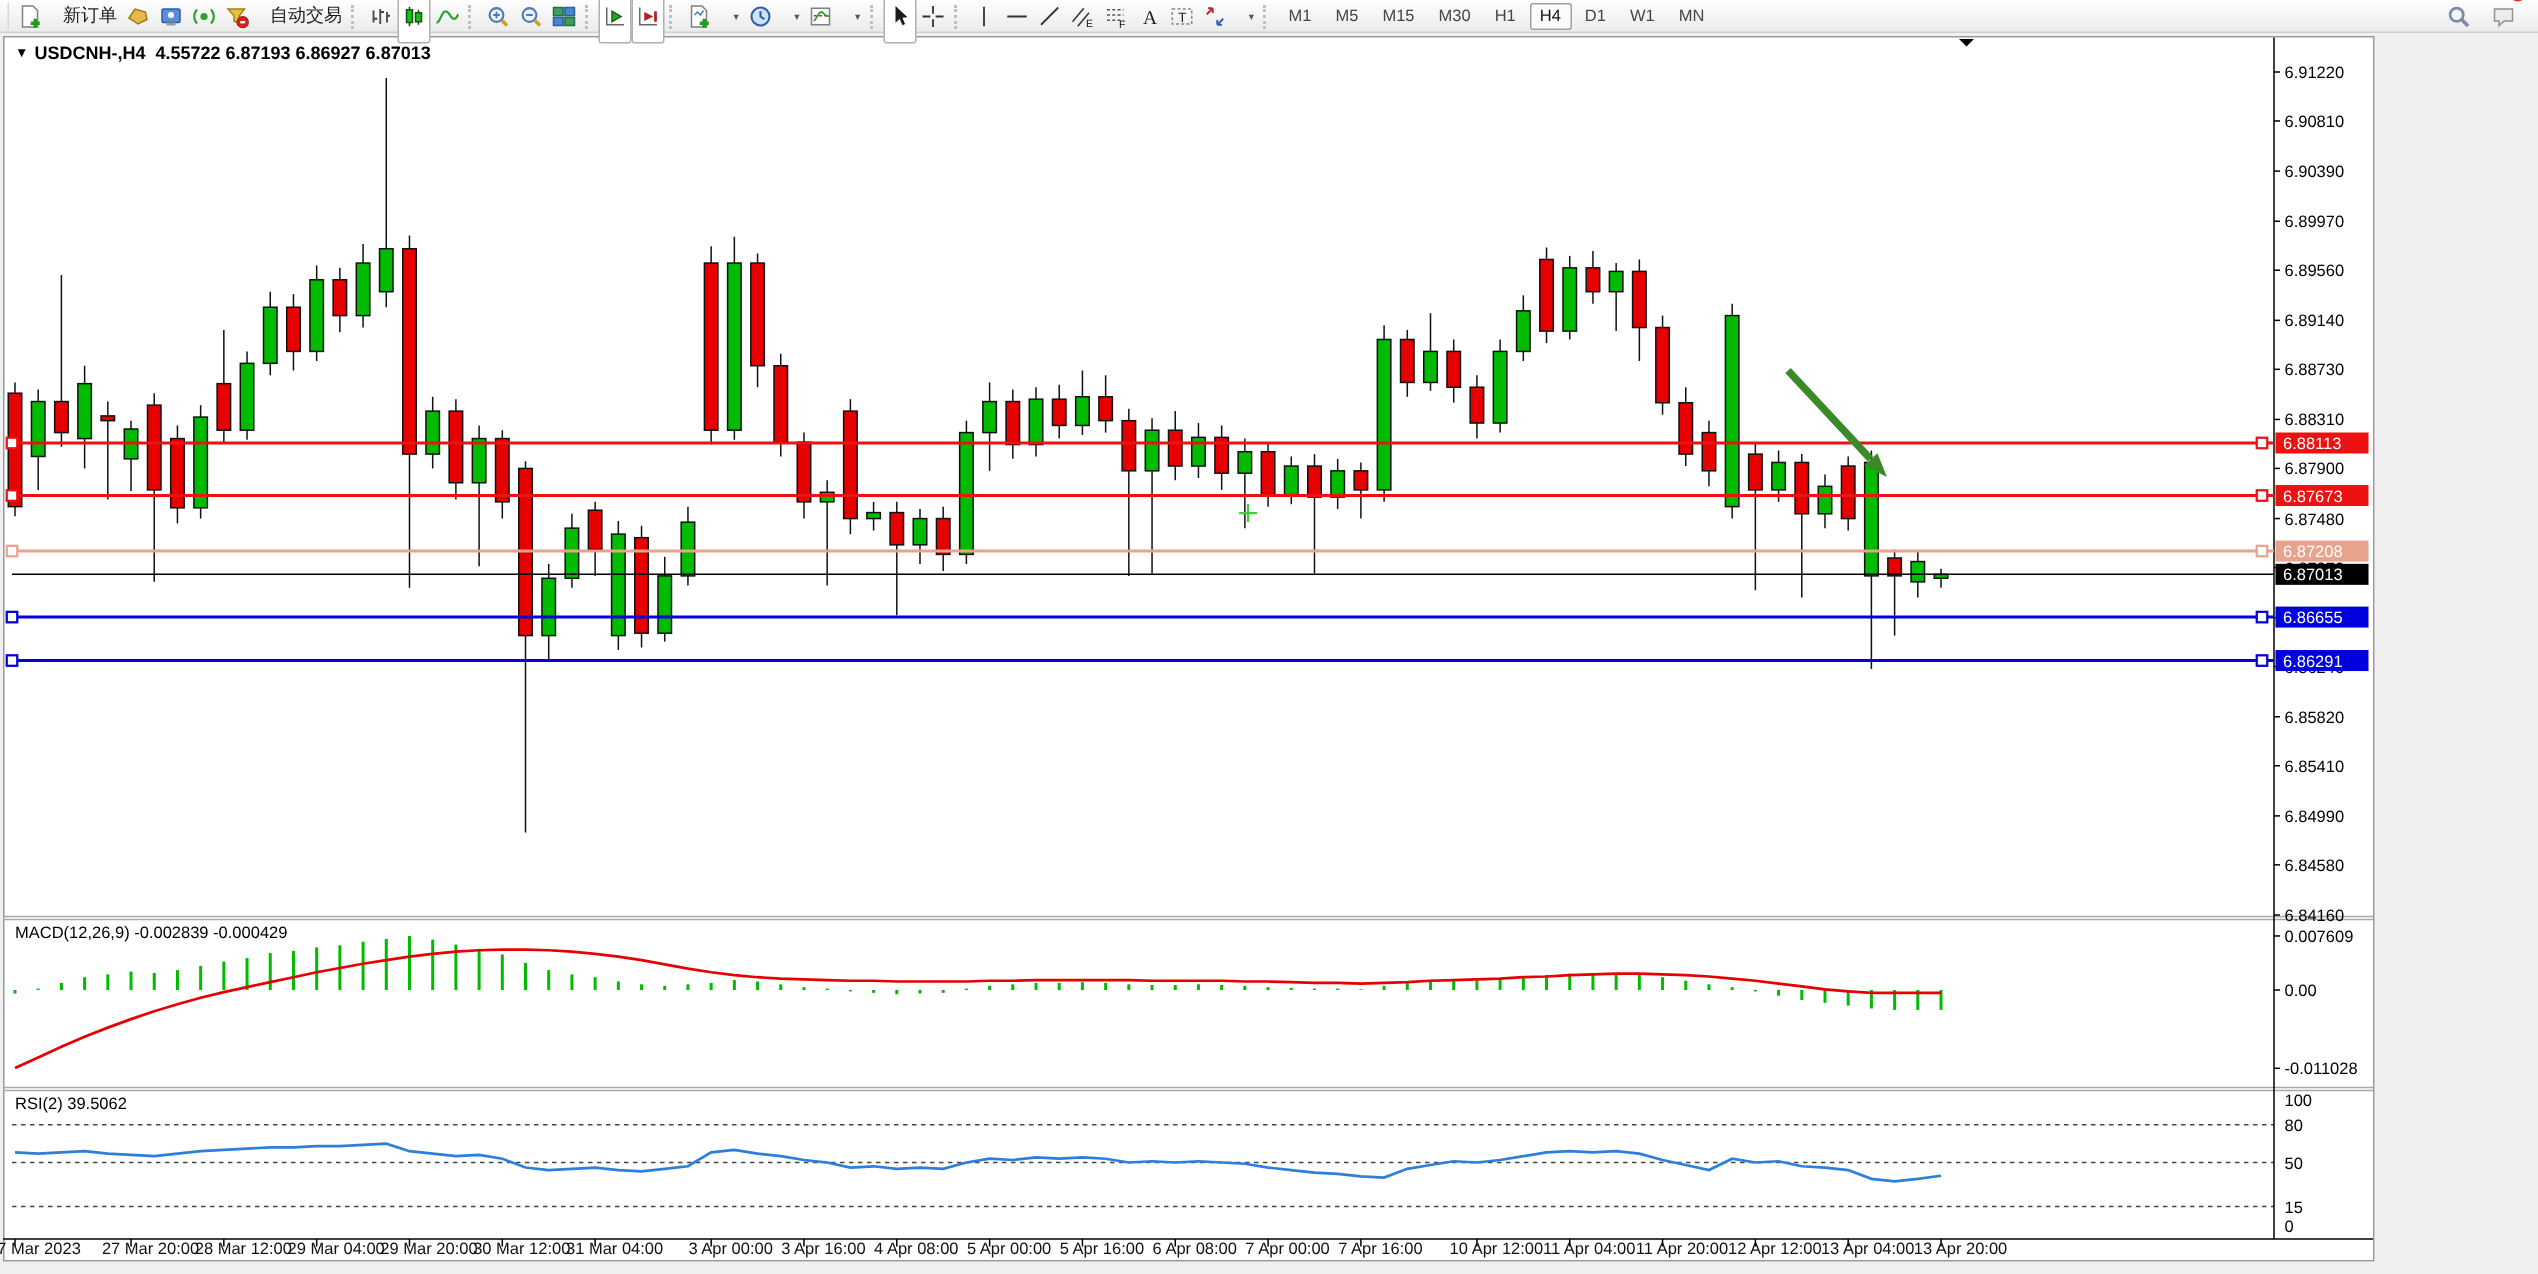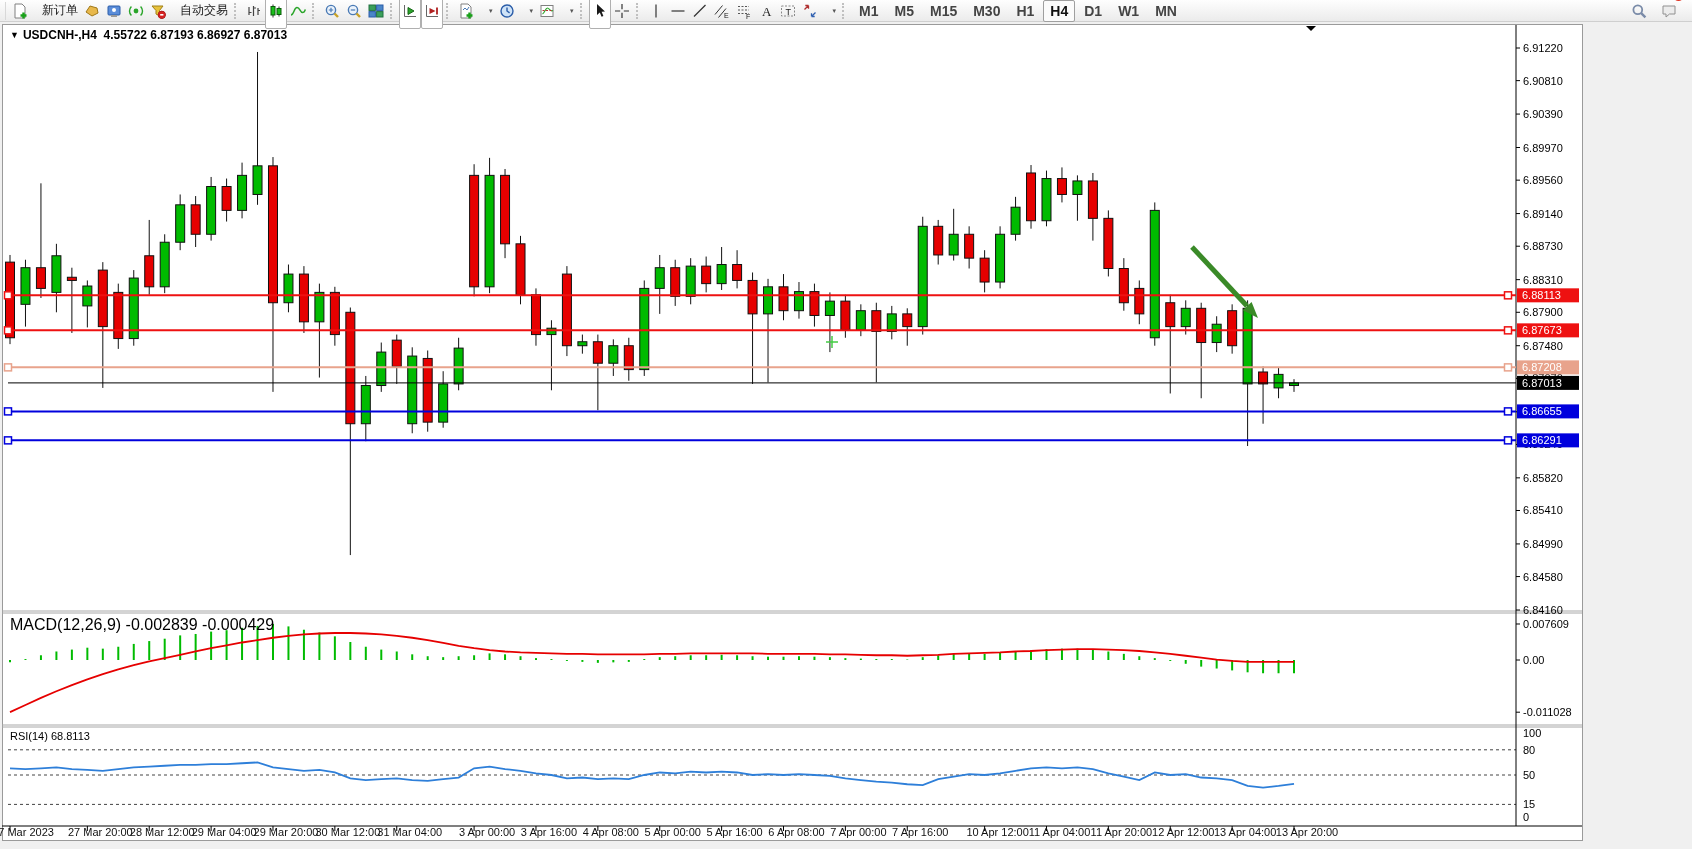--- a/index.html
+++ b/index.html
@@ -4,32 +4,32 @@
 <style>
   html,body{margin:0;padding:0}
   body{width:1692px;height:849px;background:#f0f0f0;font-family:"Liberation Sans",sans-serif;overflow:hidden;position:relative}
   #toolbar{position:absolute;top:0;left:0;width:1692px;height:22px;background:linear-gradient(#fefefe,#ebebeb);border-bottom:1px solid #cfcfcf;display:flex;align-items:center;box-sizing:border-box;padding:0 2px;z-index:5}
   .tb-grip{width:4px;height:16px;margin:0 3px;border-left:2px dotted #c0c0c0}
   .tb-sep{width:1px;height:18px;background:#d8d8d8;margin:0 3px}
   .tb-btn{height:36px;min-width:22px;display:flex;align-items:center;justify-content:center;gap:14px;padding:0 2px;border:1px solid transparent;border-radius:2px;box-sizing:border-box}
   .tb-btn.active{background:#ffffff;border-color:#b0b0b0}
   .tb-btn .lbl{font-size:12px;color:#1a1a1a;white-space:nowrap}
   .caret{font-size:7px;color:#555;margin-left:1px}
-  .tf-btn{font-size:14px;font-weight:bold;color:#444;padding:2px 6px;border:1px solid transparent;border-radius:2px;margin:0 1px}
+  .tf-btn{font-size:11px;font-weight:normal;color:#444;padding:2px 6px;border:1px solid transparent;border-radius:2px;margin:0 1px}
   .tf-btn.active{background:#fbfbfb;border-color:#9f9f9f;color:#111}
   #tb-right{margin-left:auto;display:flex;align-items:center;gap:8px;padding-right:10px}
   .ic{display:inline-block;width:16px;height:16px;position:relative}
   .ic svg{position:absolute;left:0;top:0}
   .badge{position:absolute;top:-4px;right:-5px;width:11px;height:11px;background:#e03020;border-radius:50%;color:#fff;font-size:8px;font-weight:bold;text-align:center;line-height:11px}
   #chart-window{position:absolute;left:2px;top:24px;width:1581px;height:817px;background:#ffffff;border:1px solid #9a9a9a;box-sizing:border-box;z-index:1}
   #gfx{position:absolute;left:0;top:0;width:1692px;height:849px;z-index:2;pointer-events:none}
   .ov{position:absolute;z-index:3;color:#000;white-space:nowrap}
   #title{left:10px;top:28px;font-size:12px;font-weight:600}
   #title .tri{font-size:9px;vertical-align:1px;margin-right:4px}
-  #macd-label{left:10px;top:616px;font-size:16px}
+  #macd-label{left:10px;top:616px;font-size:11px}
   #rsi-label{left:10px;top:730px;font-size:11px}
 </style>
 </head>
 <body>
 
 <div id="toolbar">
     <span class="tb-sep"></span>
     <div class="tb-btn">
       <span class="ic">
         <svg width="16" height="16" viewBox="0 0 16 16">
@@ -281,21 +281,21 @@
       </div>
     </div>
   </div>
 
 <div id="chart-window"></div>
 
 <div class="ov" id="title">
   <span class="tri">▼</span><span>USDCNH-,H4</span>&nbsp;&nbsp;<span>4.55722 6.87193 6.86927 6.87013</span>
 </div>
 <div class="ov" id="macd-label">MACD(12,26,9) -0.002839 -0.000429</div>
-<div class="ov" id="rsi-label">RSI(14) 68.8113</div>
+<div class="ov" id="rsi-label">RSI(2) 39.5062</div>
 
 <svg id="gfx" xmlns="http://www.w3.org/2000/svg">
     <line x1="10" y1="254.9688385269157" x2="10" y2="344.1246458923512" stroke="#111" stroke-width="1"></line>
     <rect x="5.5" y="262.1331444759216" width="9" height="75.62322946175618" fill="#e60000" stroke="#111" stroke-width="1"></rect>
     <line x1="25.47" y1="259.74504249291726" x2="25.47" y2="326.61189801699567" stroke="#111" stroke-width="1"></line>
     <rect x="20.97" y="267.70538243626265" width="9" height="36.617563739375896" fill="#00bb00" stroke="#111" stroke-width="1"></rect>
     <line x1="40.94" y1="183.3257790368287" x2="40.94" y2="297.9546742209651" stroke="#111" stroke-width="1"></line>
     <rect x="36.44" y="267.70538243626265" width="9" height="20.69688385269228" fill="#e60000" stroke="#111" stroke-width="1"></rect>
     <line x1="56.410000000000004" y1="243.82436260623362" x2="56.410000000000004" y2="312.28328611898394" stroke="#111" stroke-width="1"></line>
     <rect x="51.910000000000004" y="255.76487252124812" width="9" height="36.617563739375925" fill="#00bb00" stroke="#111" stroke-width="1"></rect>

